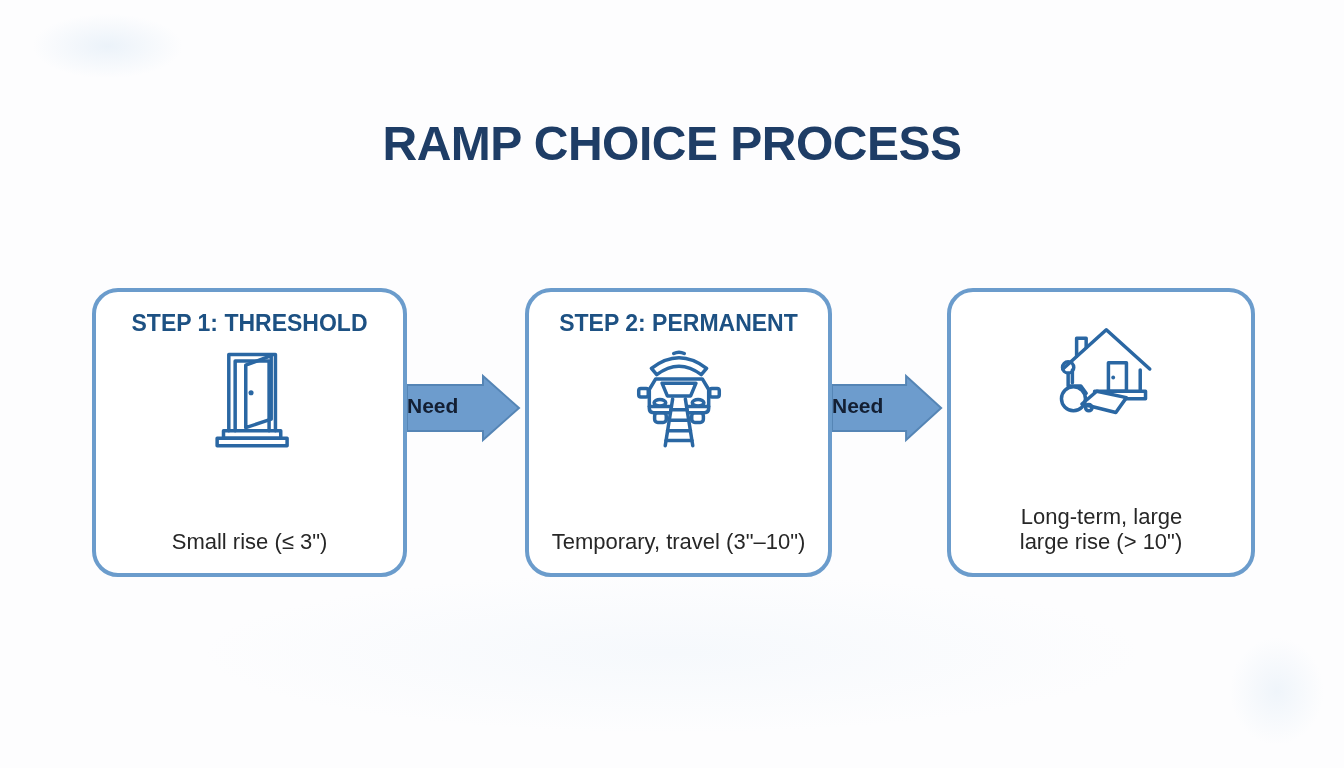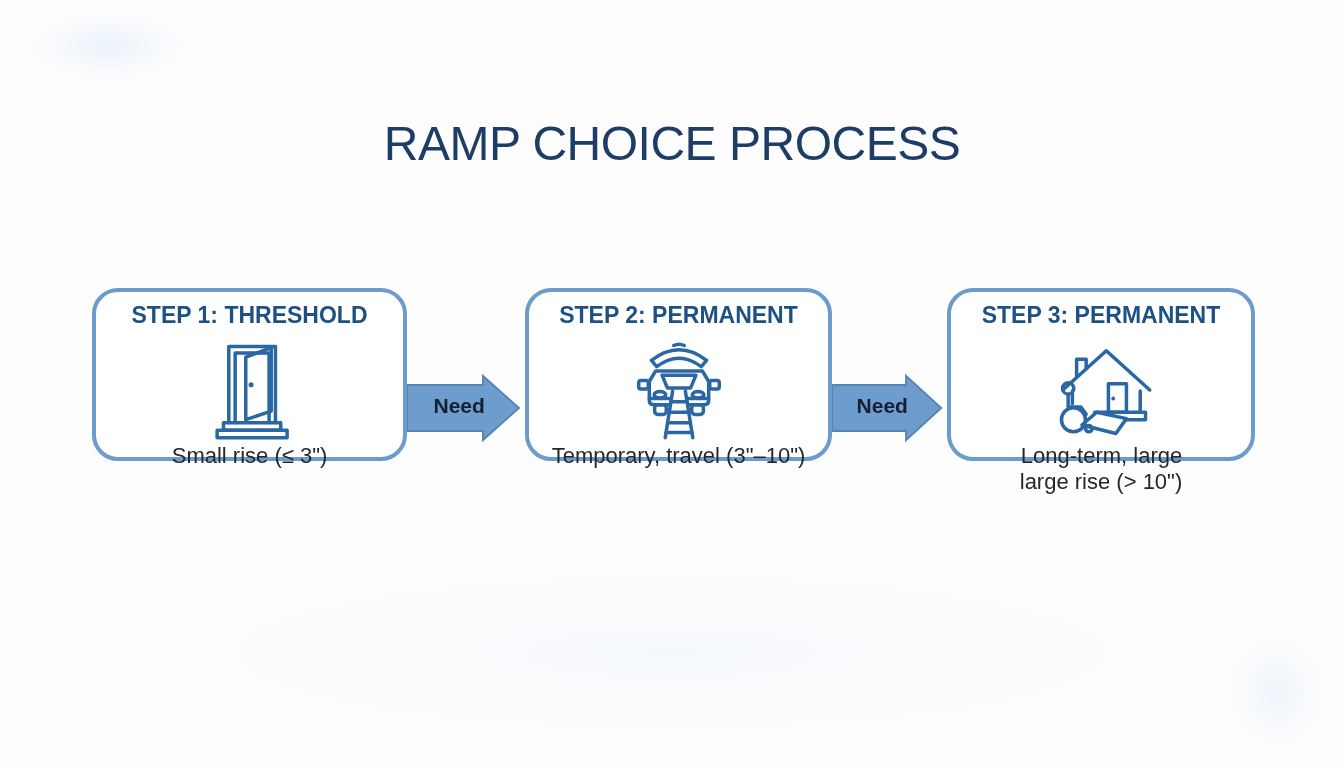--- a/index.html
+++ b/index.html
@@ -12,34 +12,34 @@
     position: relative; width: 1344px; height: 768px;
     background:
       radial-gradient(closest-side at 8% 6%, rgba(190,215,238,.28), rgba(190,215,238,0) 70%),
       radial-gradient(closest-side at 95% 90%, rgba(190,215,238,.22), rgba(190,215,238,0) 70%),
       radial-gradient(closest-side at 50% 85%, rgba(205,225,242,.15), rgba(205,225,242,0) 70%),
       #fdfdfe;
   }
   .page-title {
     position: absolute; top: 116px; left: 0; width: 100%;
     text-align: center; margin: 0;
-    font-size: 48px; font-weight: normal; letter-spacing: -0.5px;
+    font-size: 48px; font-weight: bold; letter-spacing: -0.5px;
     color: #1e3d66;
   }
   .flow-row {
     position: absolute; left: 92px; top: 288px;
     width: 1163px; height: 239px;
     display: flex; align-items: stretch;
   }
   .step-card {
-    box-sizing: border-box; height: 173px;
+    box-sizing: border-box; height: 289px;
     background: #ffffff;
     border: 4px solid #6b9ccc; border-radius: 26px;
     display: flex; flex-direction: column; align-items: center;
-    padding: 8px 10px 18px 10px;
+    padding: 16px 10px 18px 10px;
   }
   .step-card.w1 { width: 315px; }
   .step-card.w2 { width: 307px; }
   .step-card.w3 { width: 308px; }
   .step-title {
     margin: 2px 0 0 0;
     font-size: 23px; font-weight: bold; letter-spacing: 0;
     color: #1d5183; text-align: center;
   }
   .icon-wrap { margin-top: 8px; width: 108px; height: 106px; }
@@ -51,21 +51,21 @@
   }
   .connector { position: relative; height: 239px; }
   .connector.c1 { width: 118px; }
   .connector.c2 { width: 115px; }
   .connector svg.arrow {
     position: absolute; left: 0; top: 80px;
     width: 100%; height: 80px; display: block;
   }
   .connector-label {
     position: absolute; top: 106px; left: 0; width: 66%;
-    text-align: right;
+    text-align: left;
     font-size: 21px; font-weight: bold; color: #131f33;
   }
   .lineart { fill: none; stroke: #2a67a3; stroke-width: 3.3;
              stroke-linejoin: round; stroke-linecap: round; }
 </style>
 </head>
 <body>
 
 <div class="stage">
 
@@ -129,21 +129,20 @@
     </section>
 
     <div class="connector c2">
       <svg class="arrow" viewBox="0 0 118 80" preserveAspectRatio="none">
         <polygon points="0,17 76,17 76,8 112,40 76,72 76,63 0,63" fill="#6d9ccd" stroke="#5585b5" stroke-width="2"></polygon>
       </svg>
       <span class="connector-label">Need</span>
     </div>
 
     <section class="step-card w3">
-      <h2 class="step-title">STEP 3: PERMANENT</h2>
       <div class="icon-wrap">
         <svg viewBox="0 0 100 100" aria-hidden="true">
           <g class="lineart">
             <path d="M14 50 L55 13 L96 50"></path>
             <path d="M27 38 V21 H36 V29.5"></path>
             <path d="M23 51 V63"></path>
             <path d="M87 51 V71"></path>
             <path d="M44 71 H92 V78 H44 Z"></path>
             <rect x="57" y="44" width="17" height="27"></rect>
           </g>

